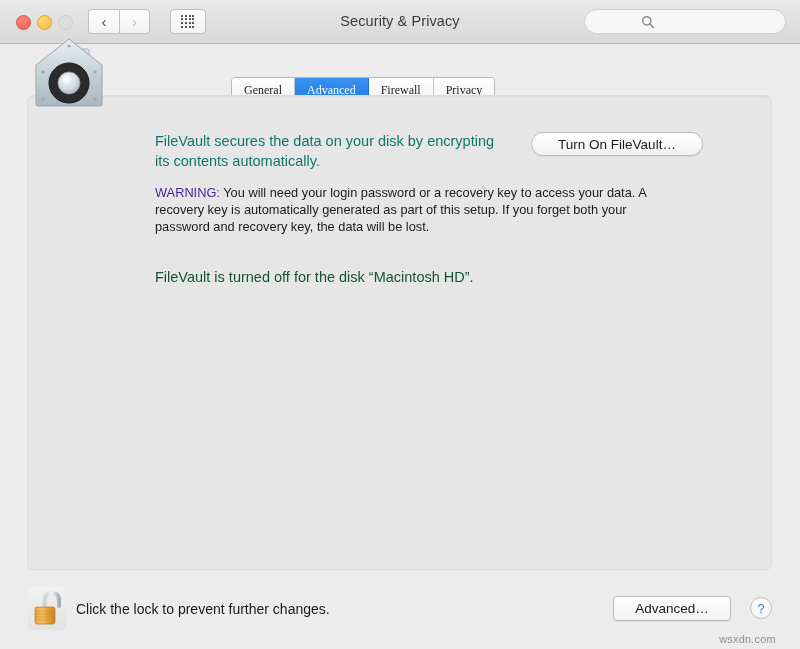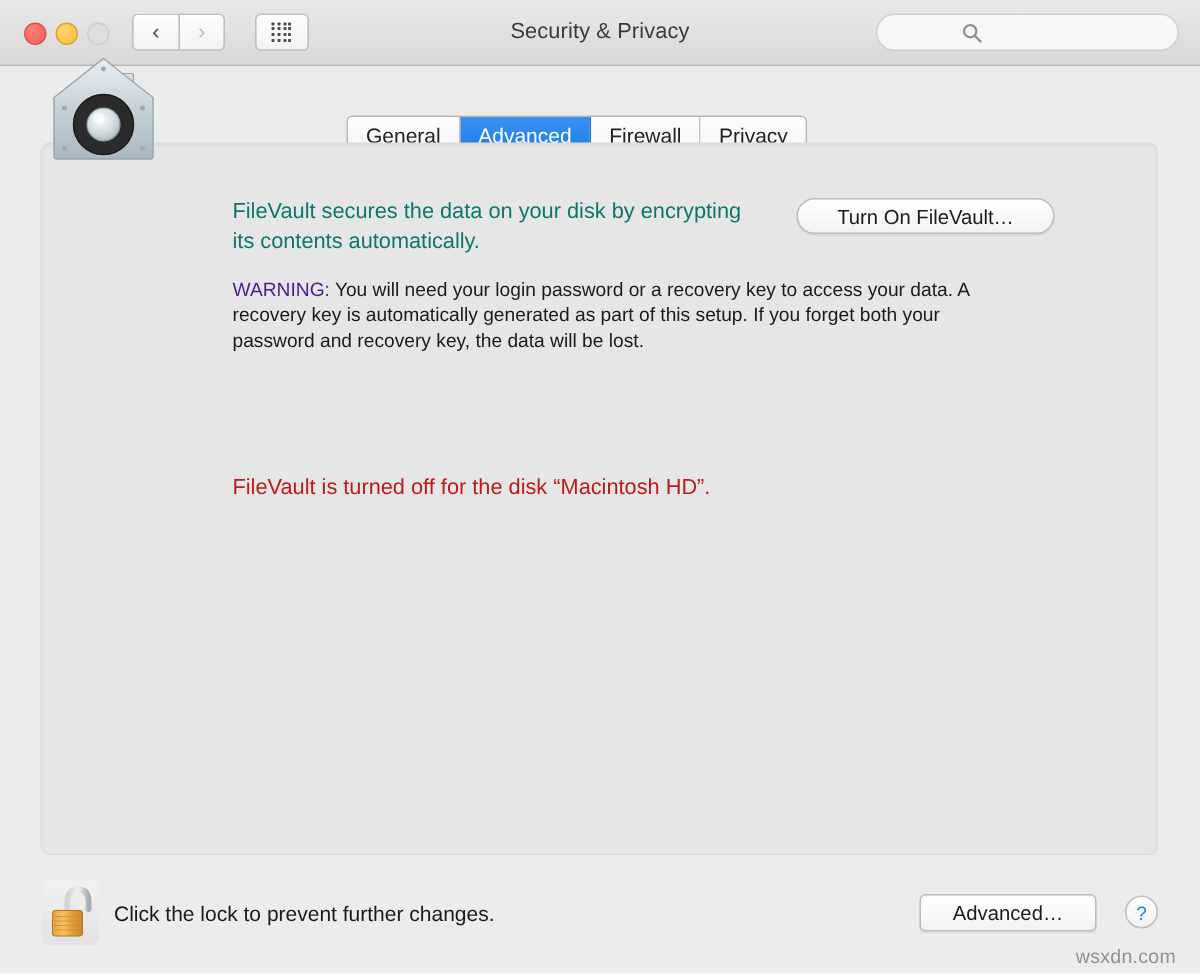--- a/index.html
+++ b/index.html
@@ -148,27 +148,28 @@
     border: 1px solid #b9b9b9;
     border-radius: 4px;
     overflow: hidden;
     box-shadow: 0 1px 1px rgba(0,0,0,0.07);
   }
   .tab {
     display: flex;
     align-items: center;
     justify-content: center;
     padding: 8px 12px;
-    font-size: 14px;
+    font-size: 12px;
     color: #222;
     background: linear-gradient(to bottom, #fefefe, #f3f3f3);
     border-right: 1px solid #c3c3c3;
     box-sizing: border-box;
     height: 100%;
     white-space: nowrap;
+    font-family: Liberation Serif, serif;
   }
   .tab:last-child { border-right: none; }
   .tab.selected {
     background: linear-gradient(to bottom, #3a92f0, #1f7be8);
     color: #ffffff;
     border-right-color: #1f6fd0;
   }
 
   
   #panel {
@@ -216,22 +217,21 @@
     color: #4c1d95;
   }
 
   #fv-status {
     position: absolute;
     left: 155px;
     top: 267px;
     width: 480px;
     font-size: 14.5px;
     line-height: 20px;
-    color: #b91c1c;
-    margin-top: 48px;
+    color: #14532d;
   }
 
   #turn-on-btn {
     position: absolute;
     left: 531px;
     top: 132px;
     width: 172px;
     height: 24px;
     background: linear-gradient(to bottom, #ffffff, #f2f2f2);
     border: 1px solid #bdbdbd;
@@ -292,23 +292,23 @@
     box-sizing: border-box;
     display: flex;
     align-items: center;
     justify-content: center;
     font-size: 13px;
     color: #2f7fe0;
   }
 
   #watermark {
     position: absolute;
-    right: 16px;
+    right: 24px;
     bottom: 4px;
-    font-size: 13px;
+    font-size: 11px;
     color: #909090;
     letter-spacing: 0.2px;
   }
 </style>
 </head>
 <body>
 
 <div id="window">
 
   <div id="titlebar">

